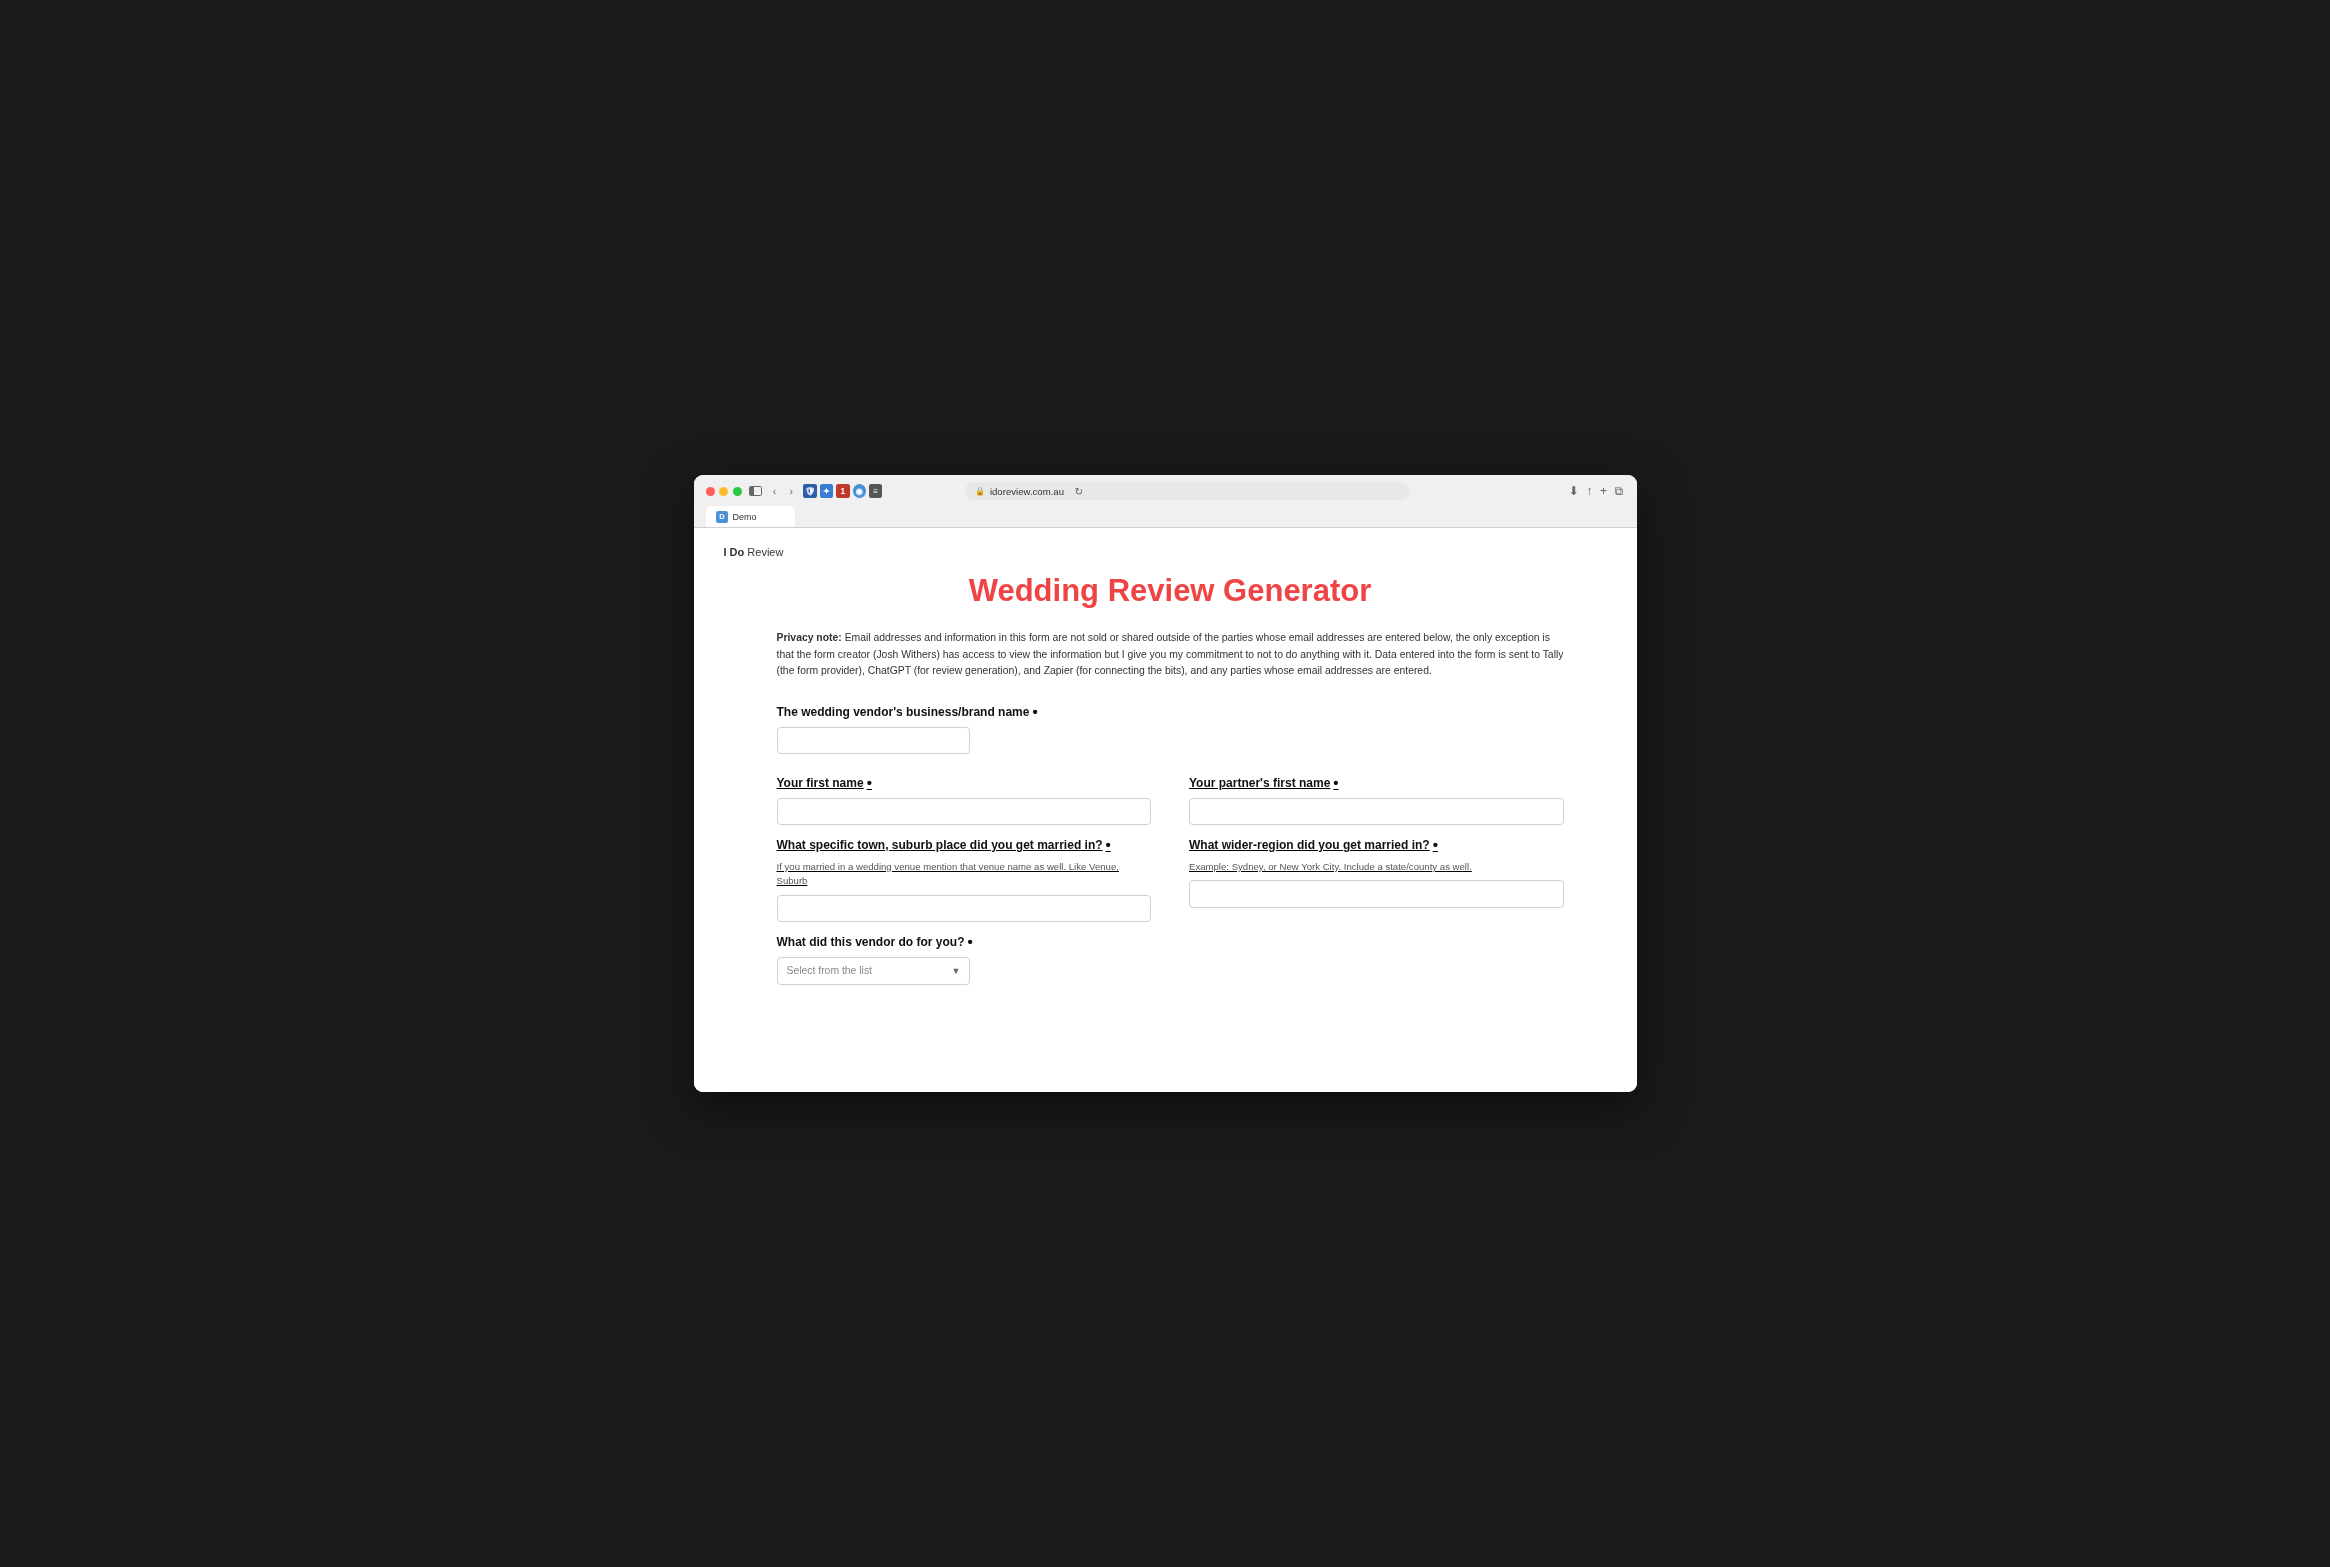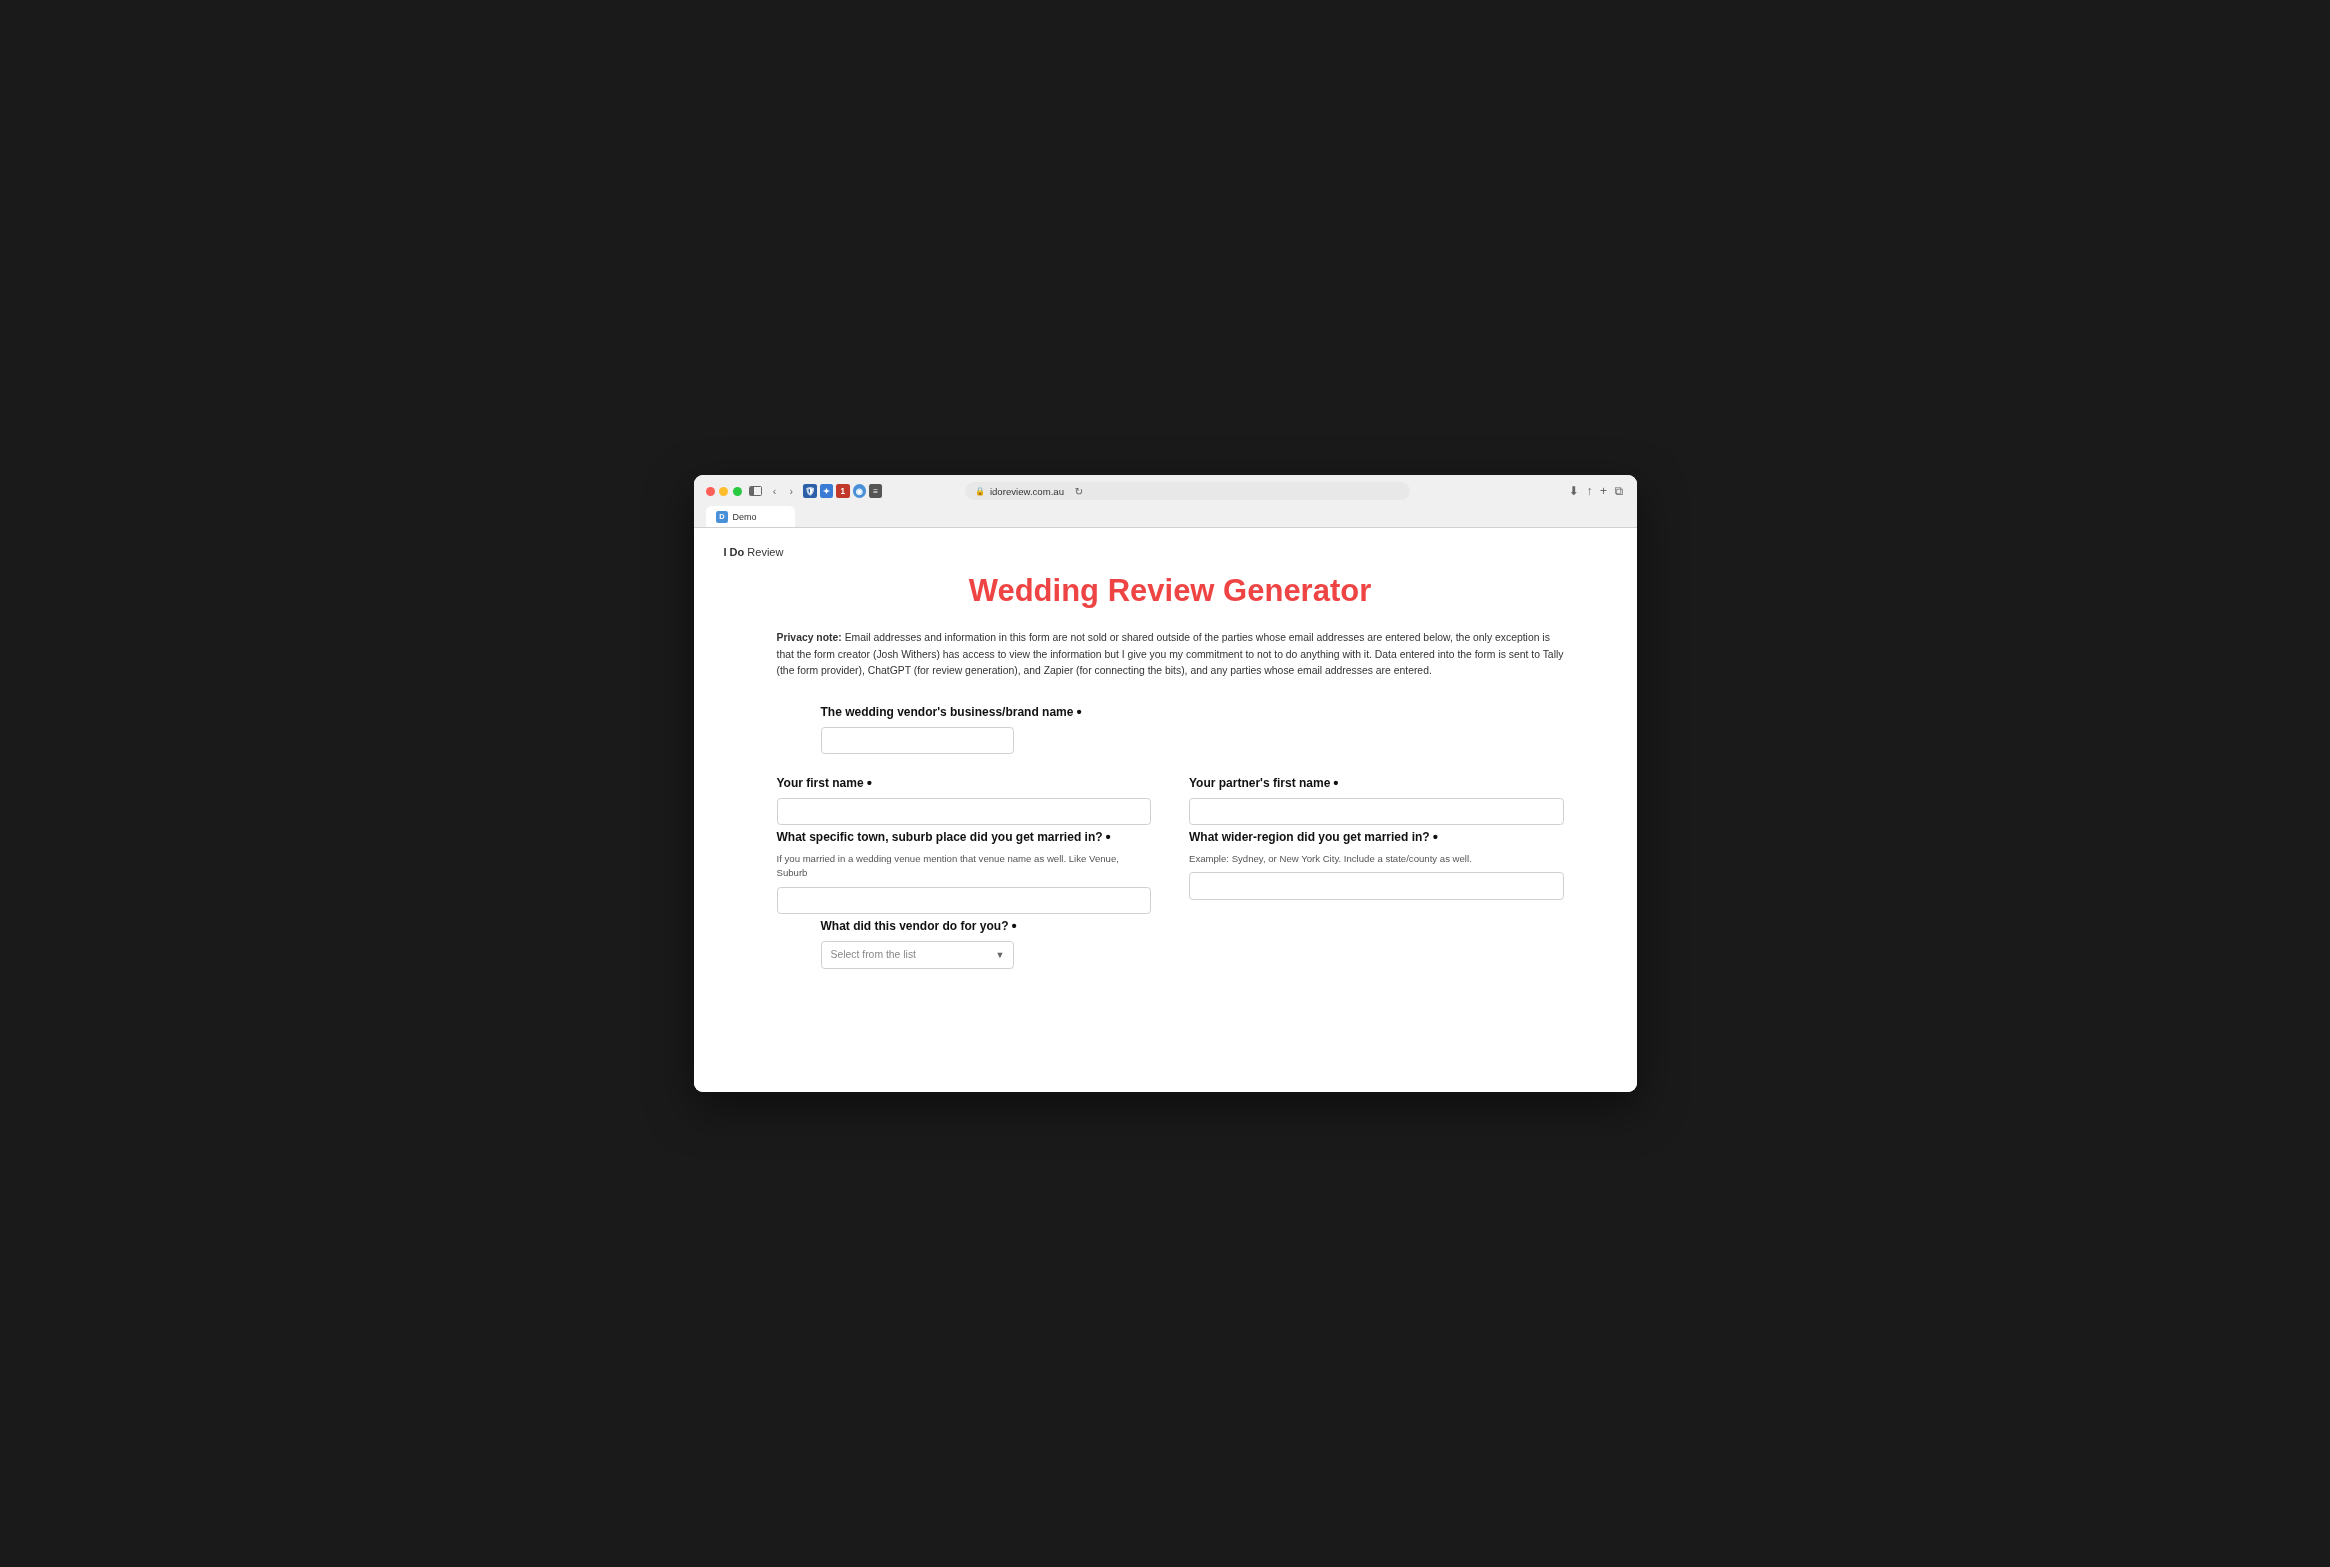--- a/index.html
+++ b/index.html
@@ -214,27 +214,27 @@
       margin-bottom: 24px;
     }
 
     .privacy-note .bold {
       font-weight: 700;
       text-align: right;
     }
 
     .form-section {
       margin-bottom: 21px;
-      margin-left: 44px;
     }
 
     .form-row {
       display: flex;
       gap: 38px;
-      margin-bottom: 4px;
+      margin-bottom: 12px;
+      text-decoration: underline;
     }
 
     .form-field {
       flex: 1;
     }
 
     .field-label {
       font-size: 12px;
       font-weight: 600;
       color: #111;

